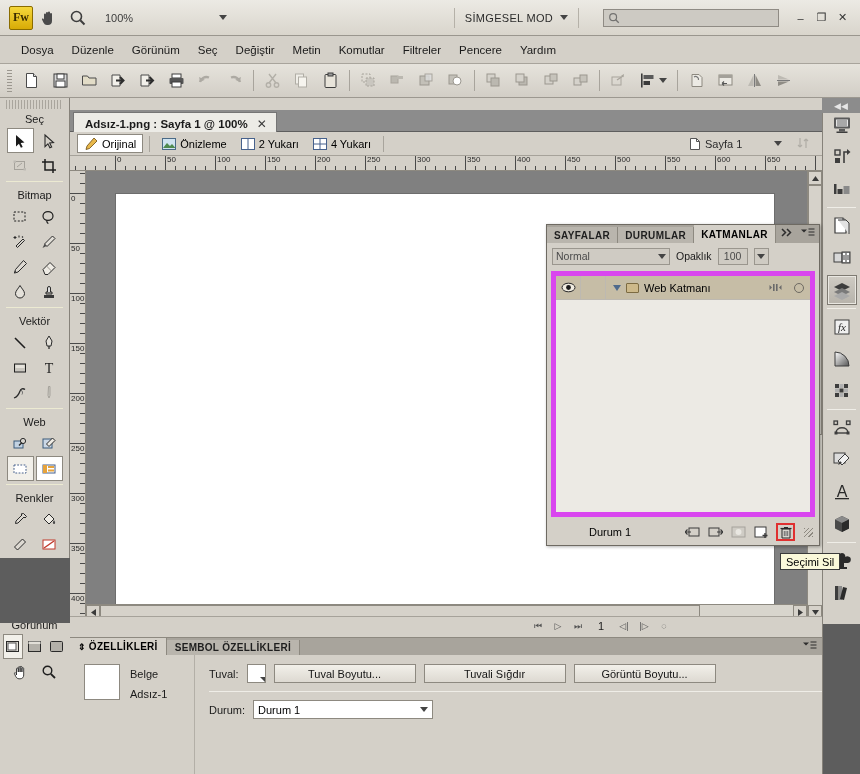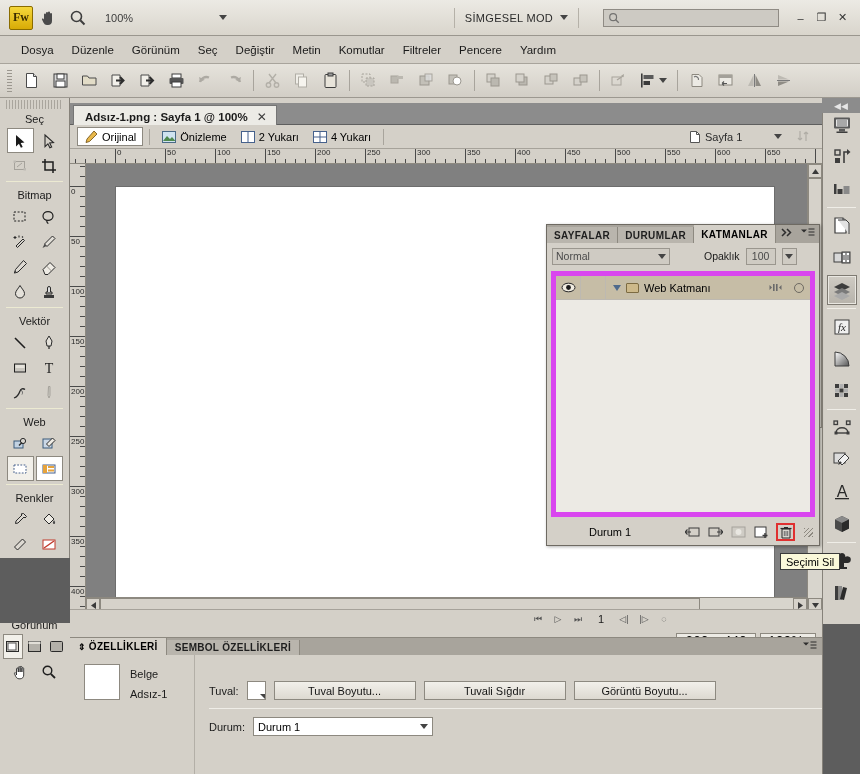--- a/index.html
+++ b/index.html
@@ -88,21 +88,21 @@
     position:relative;
   }
   .tp-cell.sel{background:#fff;border:1px solid #8d8980;box-shadow:inset 0 0 0 1px #fff;}
   .tp-cell.sel2{background:#f2f0ea;border:1px solid #8d8980;}
   .tp-cell svg{display:block;}
   .tp-dark{
     position:absolute;left:0;bottom:0;width:70px;height:65px;background:#5d5d5d;
   }
 
   
-  .docarea{position:absolute;left:70px;top:103px;width:752px;height:525px;background:#6d28d9;}
+  .docarea{position:absolute;left:70px;top:110px;width:752px;height:525px;background:#6d28d9;}
   .doctabbar{
     position:absolute;left:0;top:0;width:752px;height:22px;
     background:#8c8c8c;border-bottom:1px solid #5e5e5e;
   }
   .doctab{
     position:absolute;left:3px;top:2px;height:20px;
     background:#ecebe6;border:1px solid #757575;border-bottom:none;
     padding:3px 9px 0 11px;font-size:11.5px;font-weight:bold;color:#1a1a1a;
     display:flex;align-items:center;gap:9px;
   }
@@ -180,21 +180,21 @@
   }
   .lp-tabs{height:18px;background:#a8a49c;display:flex;align-items:flex-end;position:relative;}
   .lp-tab{height:16px;padding:0 7px;font-size:10px;font-weight:bold;letter-spacing:.4px;
      display:flex;align-items:center;color:#1e1e1e;background:#b9b5ad;border-right:1px solid #8d8980;}
   .lp-tab.active{background:#d4d0c8;height:18px;color:#000;}
   .lp-tabctl{position:absolute;right:4px;top:3px;display:flex;gap:8px;align-items:center;color:#2d2d2d;font-size:10px;}
   .lp-opts{height:26px;display:flex;align-items:center;padding:0 5px;gap:6px;background:#d4d0c8;}
   .lp-blend{width:118px;height:17px;background:#cfcbc3;border:1px solid #9a968e;
      display:flex;align-items:center;padding:0 3px;font-size:10.5px;color:#4a4a4a;}
   .lp-blend .cr{margin-left:auto;}
-  .lp-oplabel{font-size:10.5px;color:#1a1a1a;margin-left:28px;}
+  .lp-oplabel{font-size:10.5px;color:#1a1a1a;}
   .lp-opval{width:30px;height:17px;background:#cfcbc3;border:1px solid #9a968e;
      display:flex;align-items:center;justify-content:center;font-size:10.5px;color:#4a4a4a;}
   .lp-opbtn{width:15px;height:17px;background:#cfcbc3;border:1px solid #9a968e;display:flex;align-items:center;justify-content:center;}
   .lp-list{position:absolute;left:4px;top:46px;right:4px;bottom:28px;background:#eceae4;border:5px solid #d946ef;overflow:hidden;}
   .lrow{height:24px;display:flex;align-items:center;border-bottom:1px solid #bdb9b1;position:relative;}
   .lrow.web{background:#c6bda6;}
   .lrow.sel{background:#a8c3e8;}
   .lcol-eye{width:25px;height:100%;display:flex;align-items:center;justify-content:center;border-right:1px solid #bdb9b1;}
   .lcol-lock{width:25px;height:100%;border-right:1px solid #bdb9b1;}
   .lcol-name{flex:1;display:flex;align-items:center;gap:5px;padding-left:7px;font-size:11px;}
@@ -224,21 +224,21 @@
   }
   .pp-tabs{height:17px;background:#a8a49c;display:flex;align-items:flex-end;position:relative;}
   .pp-tab{height:15px;padding:0 8px;font-size:10px;font-weight:bold;letter-spacing:.3px;
      display:flex;align-items:center;background:#b9b5ad;border-right:1px solid #8d8980;color:#1e1e1e;}
   .pp-tab.active{background:#d4d0c8;height:17px;color:#000;}
   .pp-tabctl{position:absolute;right:5px;top:3px;color:#2d2d2d;font-size:10px;}
   .pp-body{position:absolute;left:0;top:17px;width:100%;height:120px;display:flex;}
   .pp-left{width:125px;border-right:1px solid #b3afa7;padding:9px 0 0 14px;display:flex;gap:10px;}
   .pp-thumb{width:36px;height:36px;background:#fff;border:1px solid #8d8980;}
   .pp-labels{font-size:11px;line-height:20px;color:#1a1a1a;}
-  .pp-right{flex:1;padding:26px 0 0 14px;}
+  .pp-right{flex:1;padding:9px 0 0 14px;}
   .pp-row{display:flex;align-items:center;gap:8px;margin-bottom:8px;}
   .pp-lab{font-size:11px;color:#1a1a1a;}
   .sw-canvas{width:19px;height:19px;background:#fff;border:1px solid #8d8980;position:relative;}
   .sw-canvas:after{content:"";position:absolute;right:0;bottom:0;border-left:5px solid transparent;border-top:5px solid #444;}
   .pbtn{height:19px;min-width:142px;background:linear-gradient(#f2f0ea,#ddd9d1);
      border:1px solid #8d8980;font-size:11px;display:flex;align-items:center;justify-content:center;color:#141414;}
   .psel{height:19px;background:#fff;border:1px solid #8d8980;display:flex;align-items:center;
      padding:0 4px;font-size:11px;}
   .psel .cr{margin-left:auto;}
   .pp-hr{height:1px;background:#b3afa7;border-bottom:1px solid #efede7;margin:2px 0 8px 0;width:100%;}

